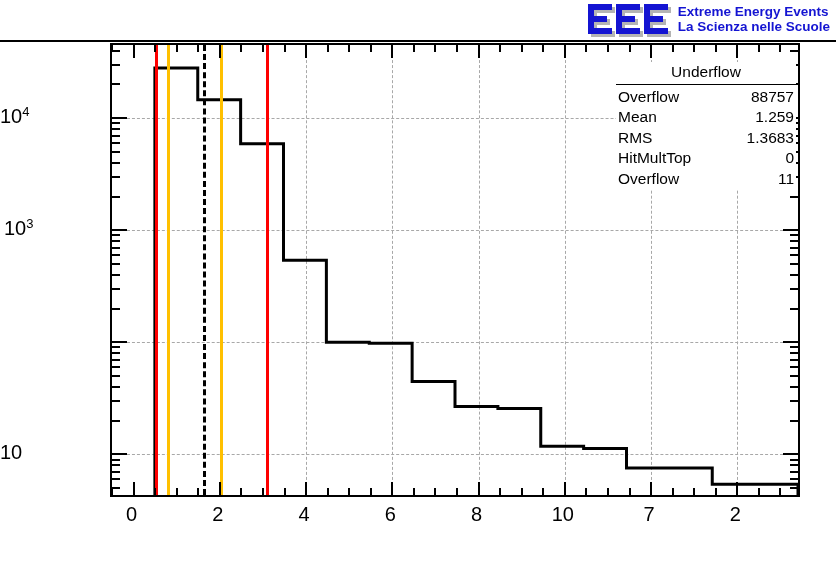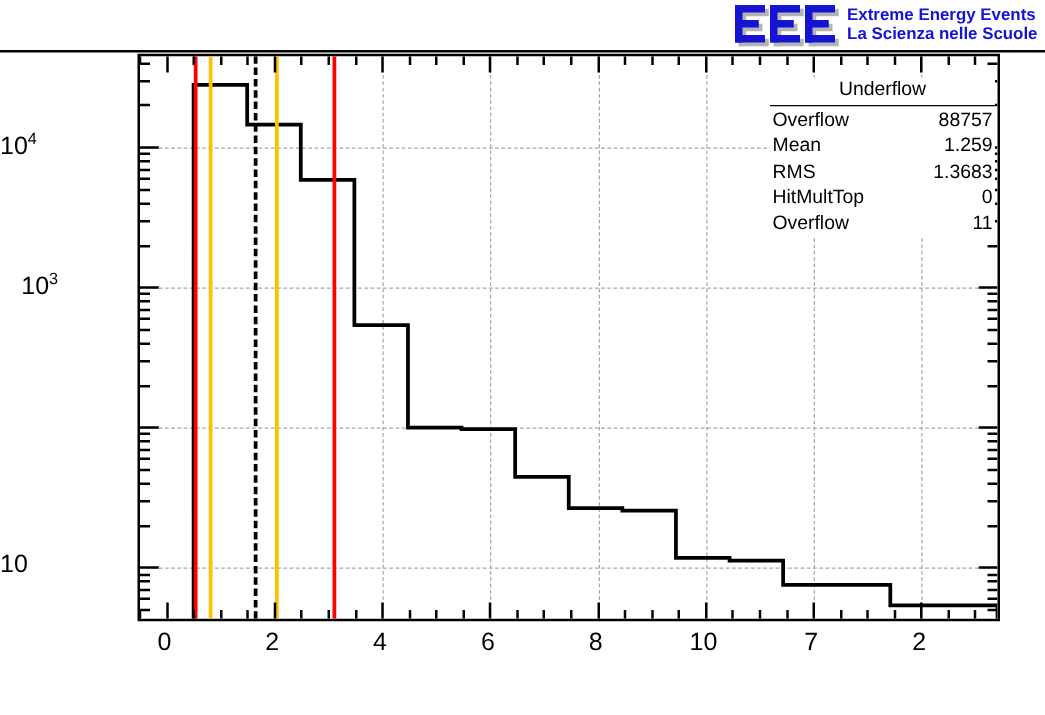--- a/index.html
+++ b/index.html
@@ -293,21 +293,21 @@
   <div class="ylab-wrap" id="tick-layer">
       <div class="xlab" style="left: 131.562px;">0</div>
       <div class="xlab" style="left: 217.812px;">2</div>
       <div class="xlab" style="left: 304.062px;">4</div>
       <div class="xlab" style="left: 390.312px;">6</div>
       <div class="xlab" style="left: 476.562px;">8</div>
       <div class="xlab" style="left: 562.812px;">10</div>
       <div class="xlab" style="left: 649.062px;">7</div>
       <div class="xlab" style="left: 735.312px;">2</div>
       <div class="ytick-label" style="top: 452.404px; left: 0px; width: 90px;">10</div>
-      <div class="ytick-label" style="top: 228.27px; left: 17px; width: 90px;">10<sup>3</sup></div>
+      <div class="ytick-label" style="top: 228.27px; left: 4px; width: 90px;">10<sup>3</sup></div>
       <div class="ytick-label" style="top: 116.203px; left: 0px; width: 90px;">10<sup>4</sup></div>
     </div>
 
   <div class="statsbox">
     <div class="stats-title">Underflow</div>
     <div class="stats-rule"></div>
     <div id="stats-rows">
         <div class="stats-row">
           <span class="k">Overflow</span>
           <span class="v">88757</span>

